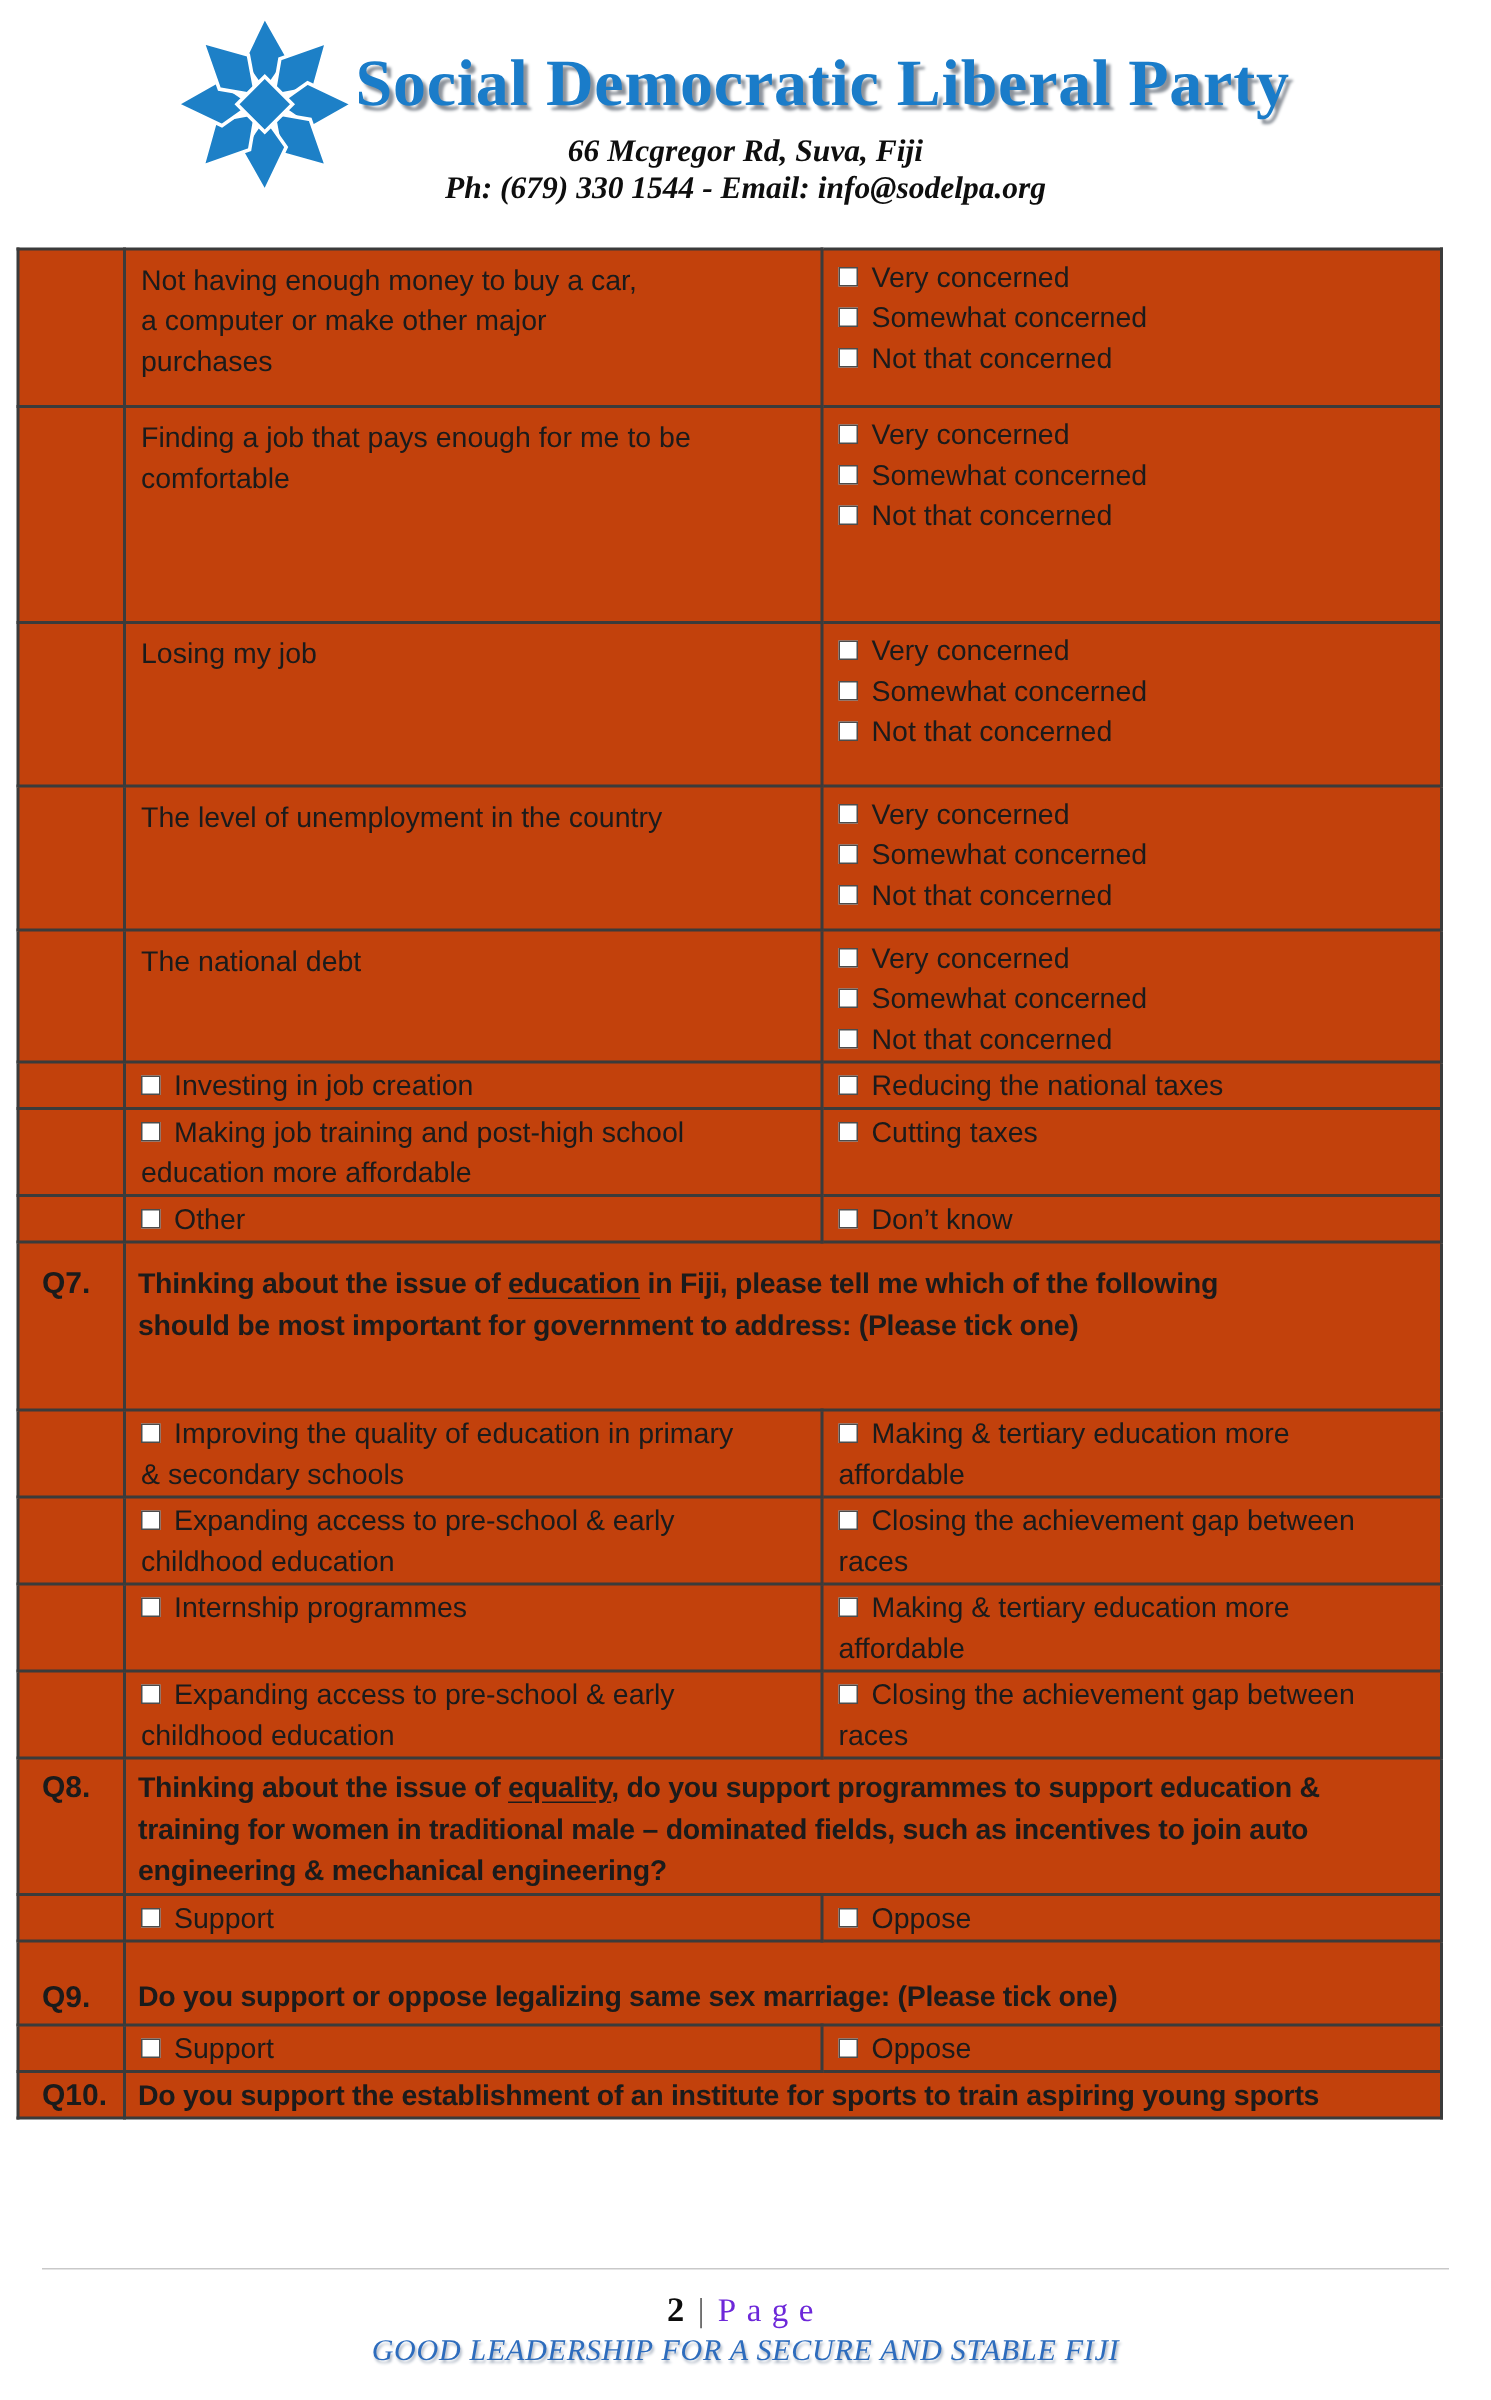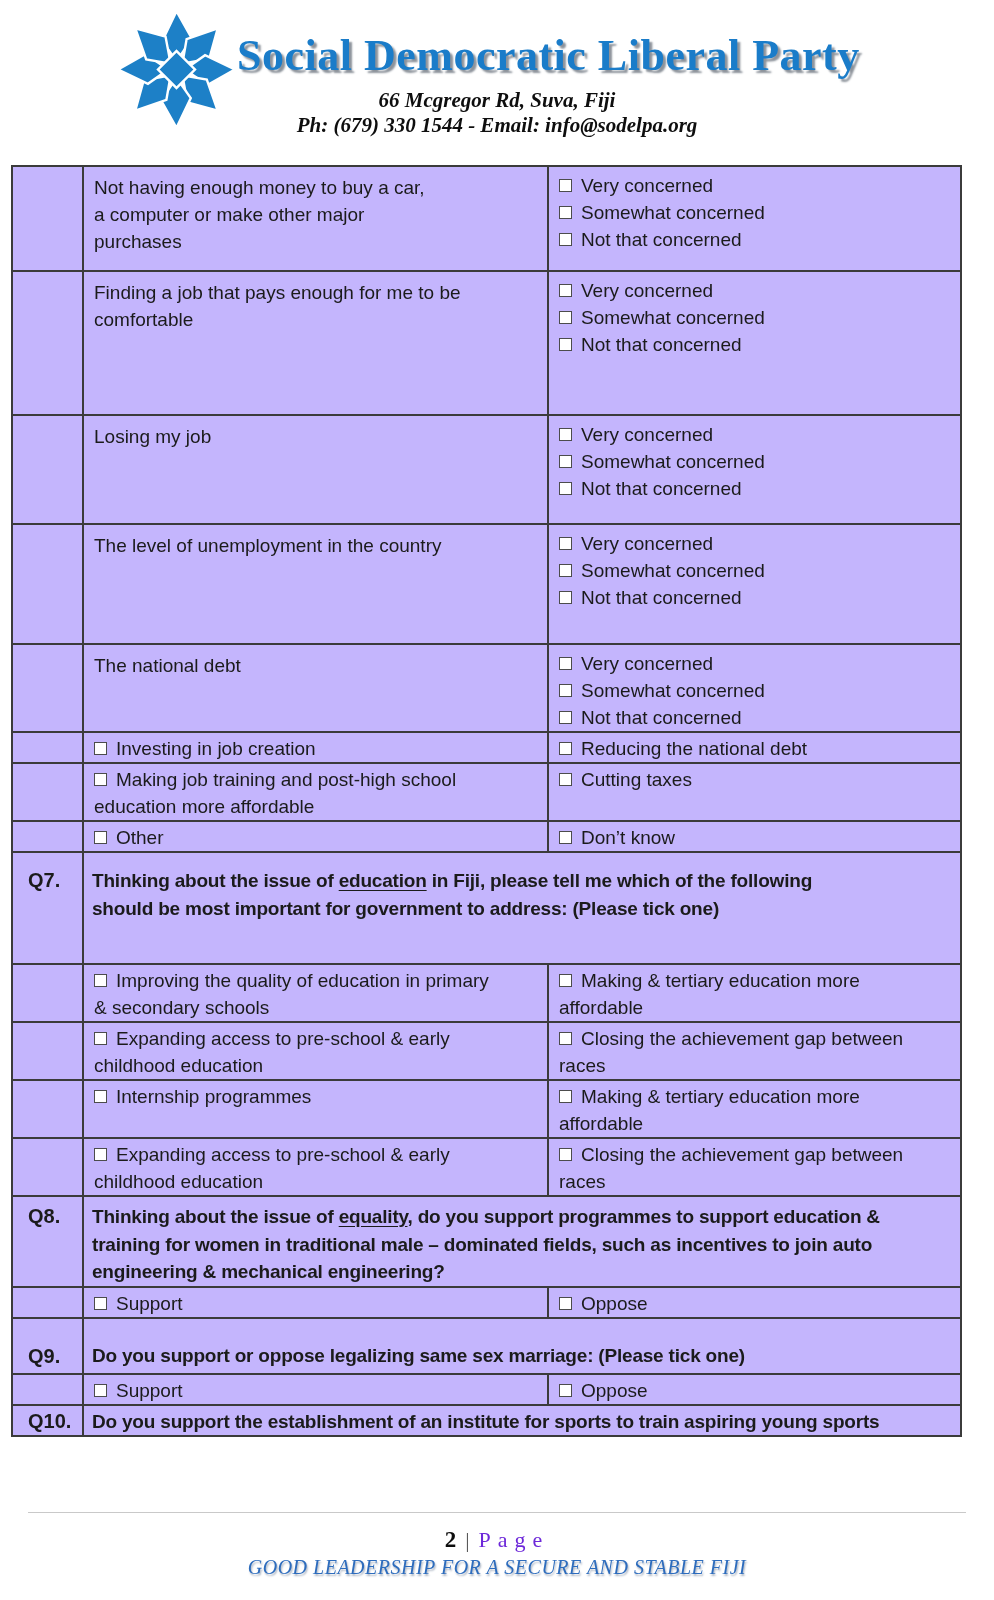--- a/index.html
+++ b/index.html
@@ -23,21 +23,21 @@
   }
   .addr  { top:88px; }
   .phone { top:113px; }
 
   
   table.form {
     position:absolute; left:11px; top:165px; width:949px;
     border-collapse:collapse; table-layout:fixed;
     font-size:19px; line-height:27px; color:#1b1b1b;
   }
-  td { border:2px solid #3b3b3b; vertical-align:top; padding:0; background:#c4b5fd; }
+  td { border:2px solid #3b3b3b; vertical-align:top; padding:0; background:#c2410c; }
   .c1 { }
   .concern { padding:7px 10px 0 10px; }
   .concern span { white-space:pre-line; }
   .checks { padding:5px 8px 0 10px; }
   .opt { line-height:27px; }
   .opt .ol { white-space:pre-line; }
   .cb {
     display:inline-block; width:11px; height:11px;
     border:1.6px solid #4c4c4c; background:#fff; margin-right:9px;
   }
@@ -129,21 +129,21 @@
     <tr style="height:109px">
       <td class="c1"></td>
       <td class="concern"><span>Losing my job</span></td>
       <td class="checks">
         <div class="opt"><span class="cb"></span><span class="ol">Very concerned</span></div>
         <div class="opt"><span class="cb"></span><span class="ol">Somewhat concerned</span></div>
         <div class="opt"><span class="cb"></span><span class="ol">Not that concerned</span></div>
       </td>
     </tr>
 
-    <tr style="height:120px">
+    <tr style="height:96px">
       <td class="c1"></td>
       <td class="concern"><span>The level of unemployment in the country</span></td>
       <td class="checks">
         <div class="opt"><span class="cb"></span><span class="ol">Very concerned</span></div>
         <div class="opt"><span class="cb"></span><span class="ol">Somewhat concerned</span></div>
         <div class="opt"><span class="cb"></span><span class="ol">Not that concerned</span></div>
       </td>
     </tr>
 
     <tr style="height:85px">
@@ -156,21 +156,21 @@
       </td>
     </tr>
 
 
     <tr style="height:30px">
       <td class="c1"></td>
       <td class="optcell">
             <div class="opt"><span class="cb"></span><span class="ol">Investing in job creation</span></div>
           </td>
       <td class="optcell">
-            <div class="opt"><span class="cb"></span><span class="ol">Reducing the national debt</span></div>
+            <div class="opt"><span class="cb"></span><span class="ol">Reducing the national taxes</span></div>
           </td>
     </tr>
     <tr style="height:55px">
       <td class="c1"></td>
       <td class="optcell">
             <div class="opt"><span class="cb"></span><span class="ol">Making job training and post-high school
 education more affordable</span></div>
           </td>
       <td class="optcell">
             <div class="opt"><span class="cb"></span><span class="ol">Cutting taxes</span></div>

